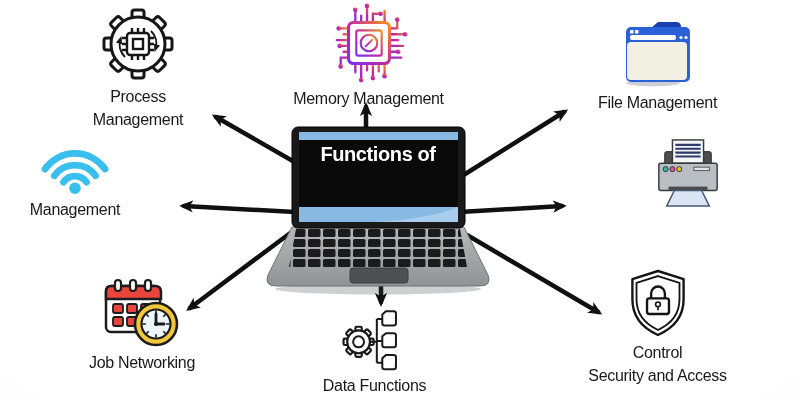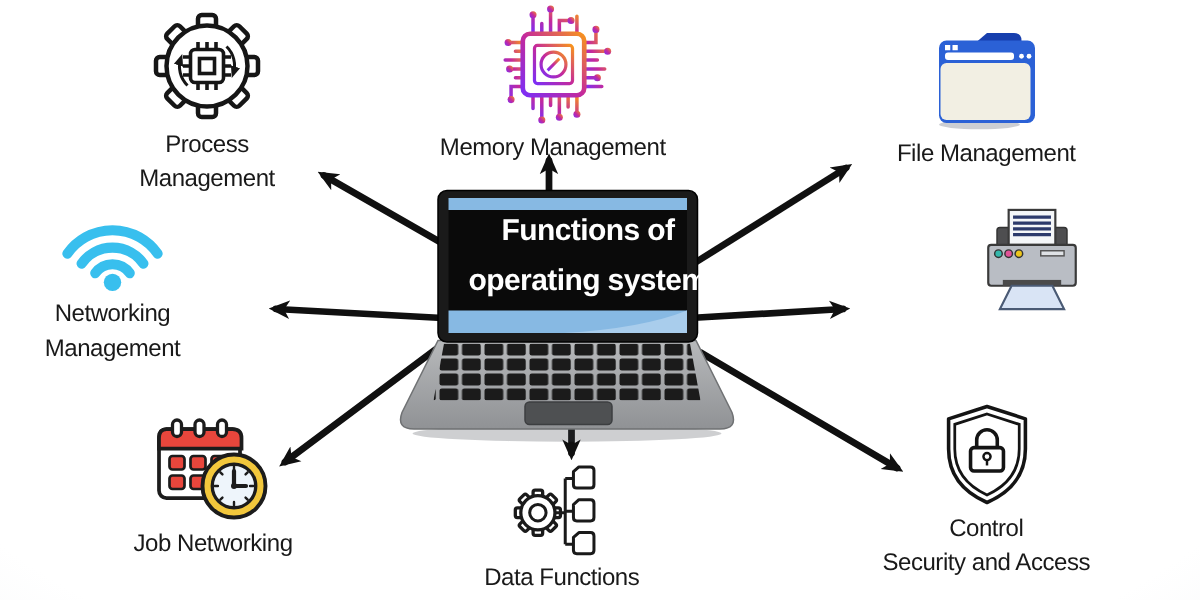--- a/index.html
+++ b/index.html
@@ -4,21 +4,21 @@
 <style>
   html,body{margin:0;padding:0;background:#fff}
   .canvas{
     position:relative;width:800px;height:400px;overflow:hidden;
     background:radial-gradient(115% 135% at 50% 45%, #ffffff 55%, #e6e9ee 100%);
     font-family:"Liberation Sans", sans-serif;
   }
   .overlay{position:absolute;left:0;top:0}
   .laptop{position:absolute;left:262px;top:118px}
   .screen-title{
-    position:absolute;left:296px;top:138px;width:160px;text-align:center;
+    position:absolute;left:282px;top:138px;width:160px;text-align:center;
     color:#fff;font-size:20px;font-weight:bold;line-height:33px;letter-spacing:-0.4px;padding-left:16px;
   }
   .screen-title span{display:block;white-space:nowrap}
   .node{position:absolute;text-align:center}
   .node .icon{display:block;margin:0 auto}
   .label{font-size:16px;font-weight:normal;color:#191919;line-height:23px;letter-spacing:-0.3px;margin-top:3px}
   .label span{display:block;white-space:nowrap}
 </style>
 </head>
 <body>
@@ -62,21 +62,20 @@
     <rect x="88" y="150" width="58" height="15" rx="3" fill="#4e5052" stroke="#3c3e40"></rect>
     <rect x="30" y="9" width="173" height="101" rx="6" fill="#1a1a1a" stroke="#000"></rect>
     <rect x="37" y="14" width="159" height="90" rx="2" fill="#0a0a0a"></rect>
     <rect x="37" y="14" width="159" height="8" fill="#87b9e3"></rect>
     <rect x="37" y="89" width="159" height="15" fill="#87b9e3"></rect>
     <path d="M196,89 v15 h-82 q52,-3 82,-15 z" fill="#a9cdec"></path>
   </svg>
 
   <div class="screen-title">
     <span>Functions of</span>
-    <span>operating system</span>
   </div>
 
   <div class="node" style="left:58px;top:6px;width:160px">
     <svg class="icon" width="74" height="76" viewBox="0 0 74 76">
       <defs>
         <marker id="gah" viewBox="0 0 10 10" refX="6" refY="5" markerWidth="4" markerHeight="4" orient="auto">
           <path d="M0,1 L10,5 L0,9 Z" fill="#161616"></path>
         </marker>
       </defs>
       <g fill="#fff" stroke="#161616" stroke-width="3" stroke-linejoin="round">
@@ -167,21 +166,20 @@
   <div class="node" style="left:0px;top:137px;width:150px">
     <svg class="icon" width="80" height="58" viewBox="0 0 80 60">
       <g fill="none" stroke="#38bfee" stroke-width="7" stroke-linecap="round">
         <path d="M8.9,33.2 A38,38 0 0 1 71.1,33.2"></path>
         <path d="M18.7,40.1 A26,26 0 0 1 61.3,40.1"></path>
         <path d="M28.1,46.7 A14.5,14.5 0 0 1 51.9,46.7"></path>
       </g>
       <circle cx="40" cy="53" r="6" fill="#38bfee"></circle>
     </svg>
     <div class="label">
-      <span>Networking</span>
       <span>Management</span>
     </div>
   </div>
 
   <div class="node" style="left:605px;top:138px;width:165px">
     <svg class="icon" width="76" height="70" viewBox="0 0 76 72">
       <rect x="14" y="14" width="48" height="14" rx="2" fill="#4e4e50" stroke="#333" stroke-width="1"></rect>
       <rect x="22" y="2" width="32" height="24" fill="#f4f6f8" stroke="#3a3a3a" stroke-width="1.5"></rect>
       <g stroke="#2c3a6b" stroke-width="2.2">
         <path d="M25,7 H51 M25,11 H51 M25,15 H51 M25,19 H51"></path>

